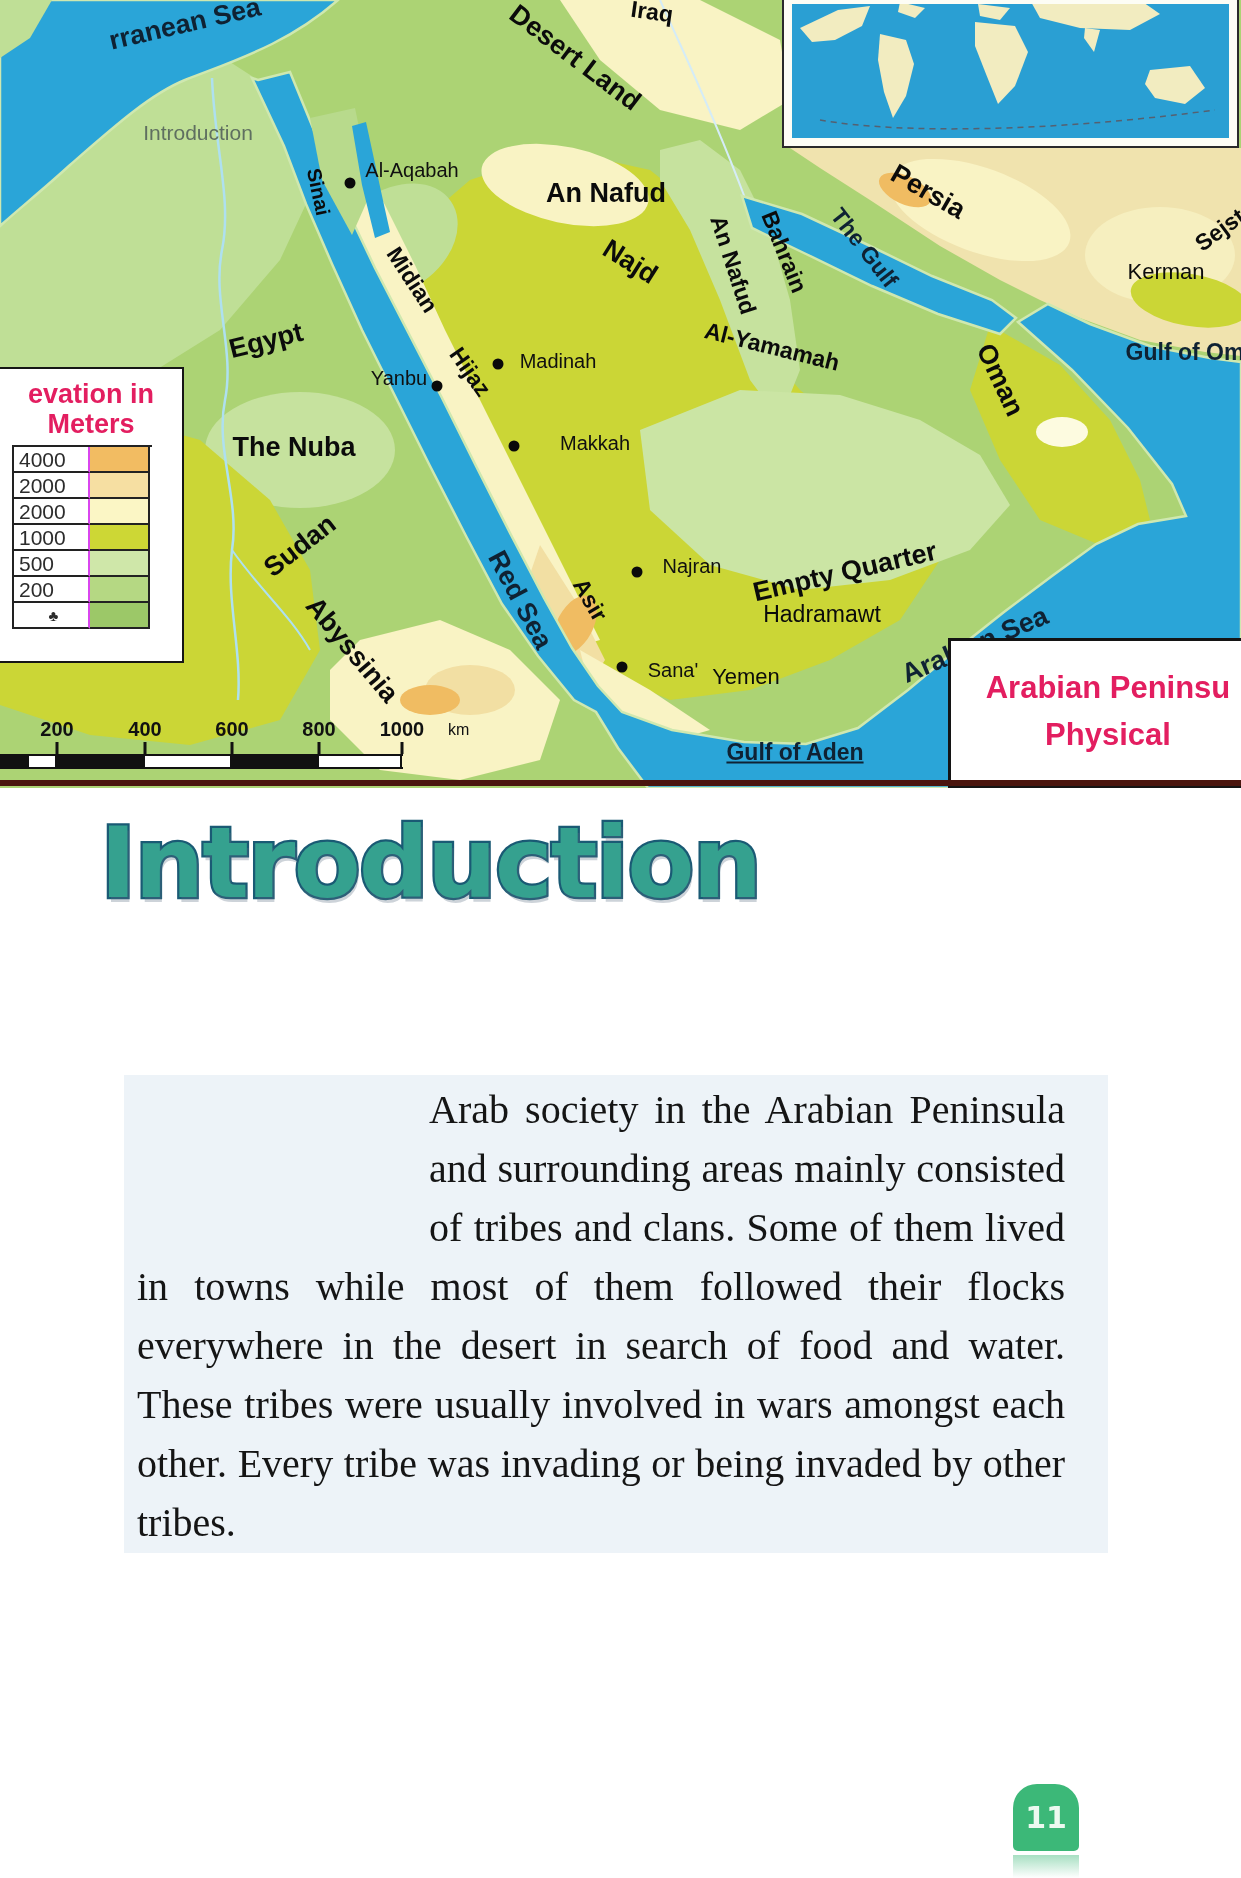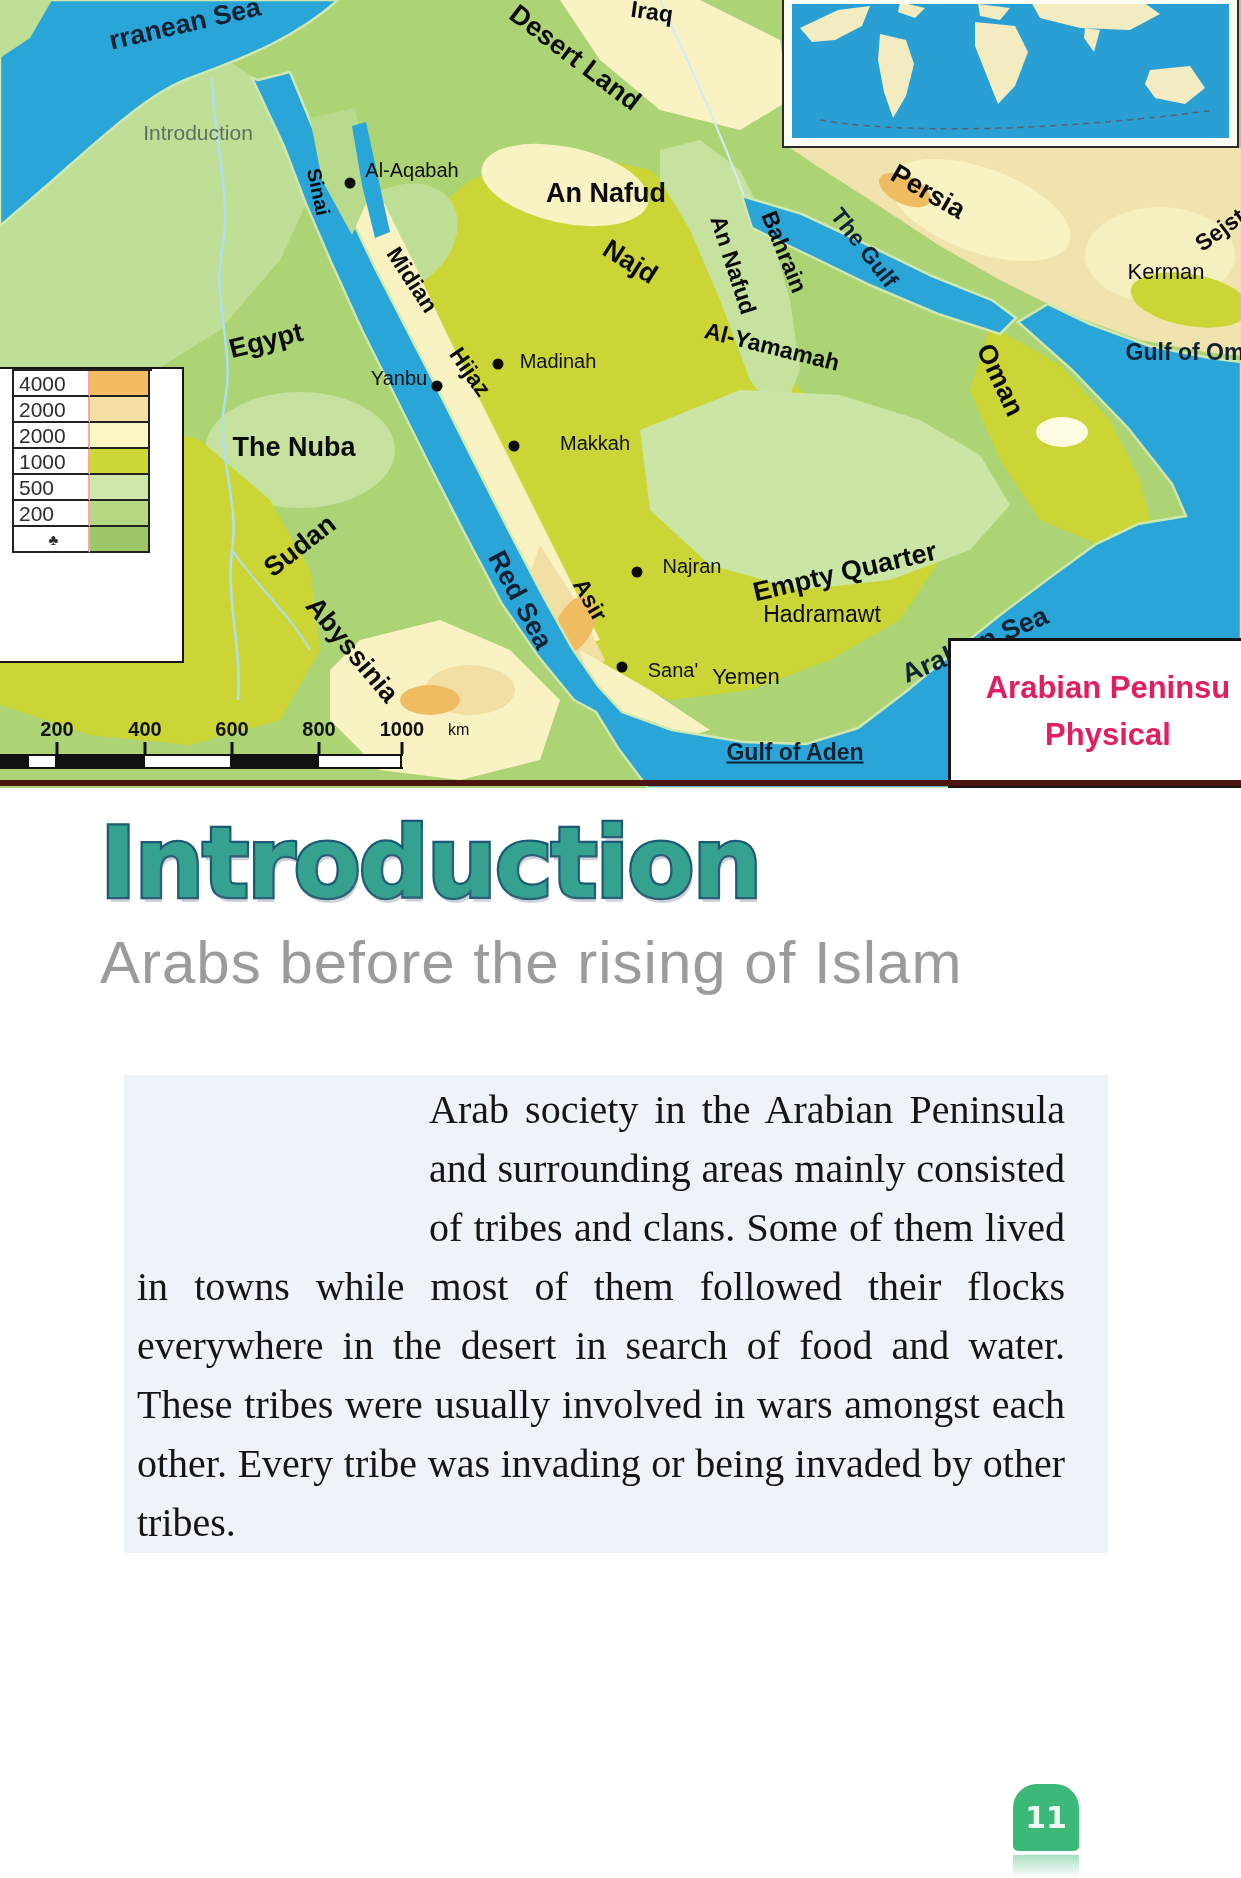--- a/index.html
+++ b/index.html
@@ -21,21 +21,21 @@
   .ghost{font-size:21px;color:#5f6f60;font-weight:400;}
   .city-label{position:absolute;white-space:nowrap;transform:translate(-50%,-50%);font-size:20px;color:#101010;}
   .city-dot{position:absolute;width:11px;height:11px;border-radius:50%;background:#0a0a0a;transform:translate(-50%,-50%);}
   
   .legend{position:absolute;left:-12px;top:367px;width:196px;height:296px;background:#ffffff;
           border:2px solid #161616;box-sizing:border-box;}
   .legend-title{margin:10px 4px 6px 14px;text-align:center;font-size:27px;font-weight:bold;
                 color:#E31E60;line-height:1.12;}
   .legend-table{margin-left:22px;border-top:2px solid #222;border-left:2px solid #222;width:138px;}
   .legend-row{display:flex;}
-  .legend-val{width:76px;height:26px;border-right:2px solid #fca5a5;border-bottom:2px solid #222;
+  .legend-val{width:76px;height:26px;border-right:2px solid #d946ef;border-bottom:2px solid #222;
               box-sizing:border-box;font-size:21px;color:#2c2c2c;padding-left:5px;line-height:25px;background:#fff;}
   .legend-sw{width:60px;height:26px;border-right:2px solid #222;border-bottom:2px solid #222;box-sizing:border-box;}
   
   .scale{position:absolute;left:0;top:718px;width:460px;height:50px;}
   .scale-num{position:absolute;top:0;transform:translateX(-50%);font-size:20px;font-weight:bold;color:#111;}
   .scale-unit{position:absolute;top:3px;font-size:16px;color:#111;padding-left:32px;}
   .scale-tick{position:absolute;top:24px;width:3px;height:12px;background:#111;transform:translateX(-50%);}
   .scale-bar{position:absolute;left:0;top:36px;width:403px;height:11px;border-top:2px solid #111;border-bottom:2px solid #111;box-sizing:content-box;}
   .scale-seg{position:absolute;top:0;height:11px;}
   
@@ -171,20 +171,24 @@
         <div class="city-label" style="left: 558px; top: 361px;">Madinah</div>
         <div class="city-dot" style="left: 514px; top: 446px;"></div>
         <div class="city-label" style="left: 595px; top: 443px;">Makkah</div>
         <div class="city-dot" style="left: 637px; top: 572px;"></div>
         <div class="city-label" style="left: 692px; top: 566px;">Najran</div>
         <div class="city-dot" style="left: 622px; top: 667px;"></div>
         <div class="city-label" style="left: 673px; top: 670px;">Sana'</div>
       </div>
 
     <div class="legend">
+      <div class="legend-title">
+        <span>evation in</span><br>
+        <span>Meters</span>
+      </div>
       <div class="legend-table" id="legend-rows">
           <div class="legend-row">
             <div class="legend-val">4000</div>
             <div class="legend-sw" style="background: rgb(242, 188, 98);"></div>
           </div>
           <div class="legend-row">
             <div class="legend-val">2000</div>
             <div class="legend-sw" style="background: rgb(246, 223, 162);"></div>
           </div>
           <div class="legend-row">
@@ -234,21 +238,20 @@
 
     <div class="map-title">
       <div>Arabian Peninsu</div>
       <div>Physical</div>
     </div>
 
     <div class="map-edge"></div>
   </div>
 
   <div class="heading">Introduction</div>
-  <div class="subheading">Arabs before the rising of Islam</div>
 
   <div class="lead-box"></div>
   <div class="para1"><span class="dropcap-spacer"></span><span>Arab society in the Arabian Peninsula and surrounding areas mainly consisted of tribes and clans. Some of them lived in towns while most of them followed their flocks everywhere in the desert in search of food and water. These tribes were usually involved in wars amongst each other. Every tribe was invading or being invaded by other tribes.</span></div>
 
 
   <div class="page-badge">
     <span>11</span>
   </div>
   <div class="badge-reflection"></div>
 

